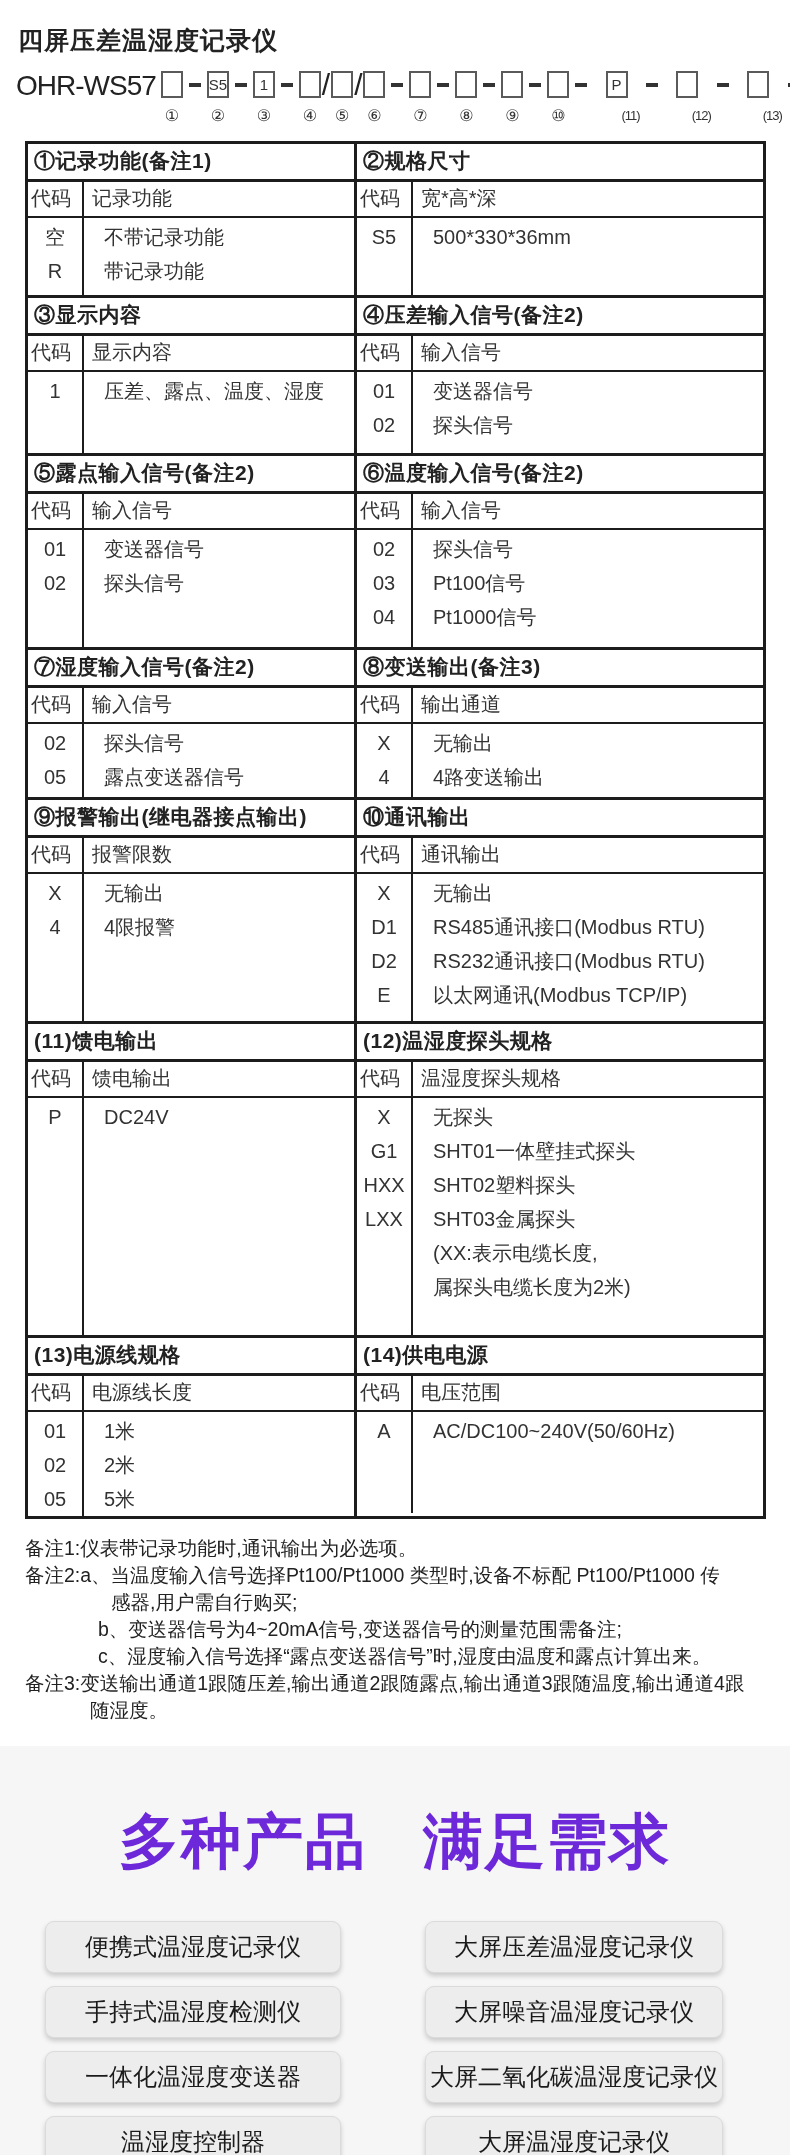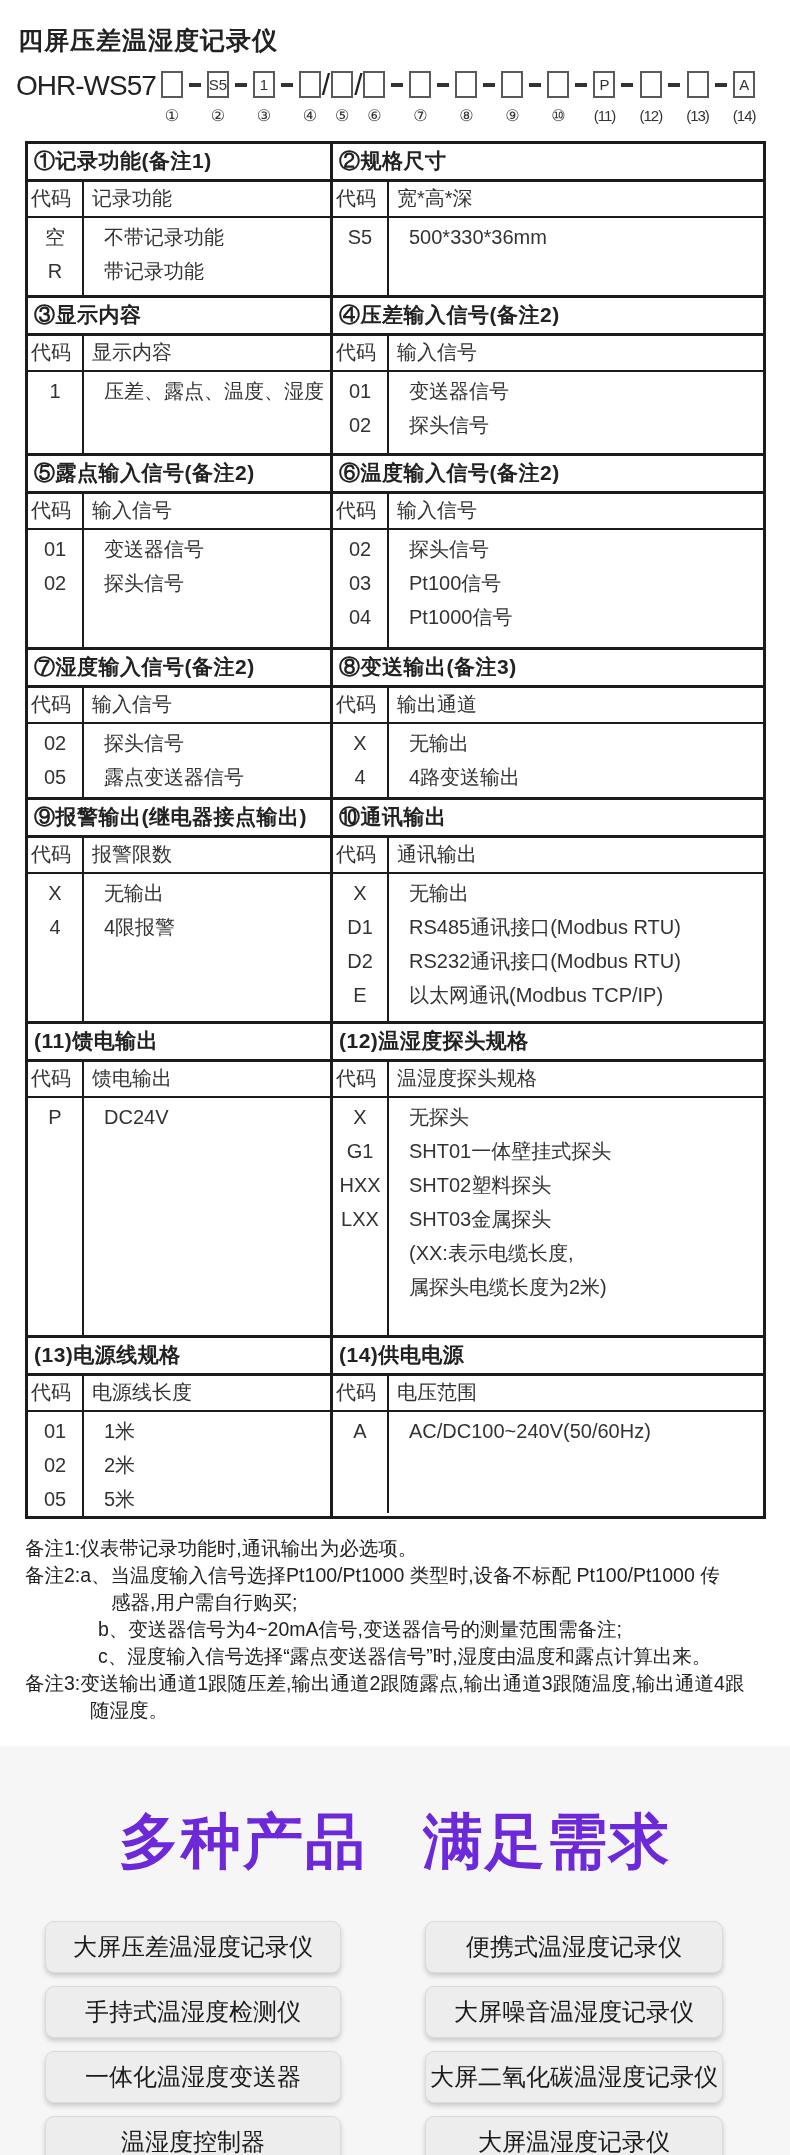--- a/index.html
+++ b/index.html
@@ -10,30 +10,30 @@
   }
   .page-title{margin:24px 0 0 18px;font-size:25px;font-weight:600;color:#222;letter-spacing:1px;}
   
   .model-row{display:flex;align-items:flex-start;margin:14px 0 0 16px;text-align:center;}
   .model-prefix{font-size:28px;line-height:29px;color:#222;letter-spacing:-1px;margin-right:5px;white-space:nowrap;}
   #model-items{display:flex;align-items:flex-start;}
   .m-col{display:flex;flex-direction:column;align-items:center;}
   .mbox{width:22px;height:27px;border:2px solid #5a5a5a;box-sizing:border-box;
         display:flex;align-items:center;justify-content:center;font-size:15px;color:#333;background:#fff;}
   .mnum{margin-top:9px;font-size:16px;color:#333;line-height:18px;white-space:nowrap;}
-  .mnum.paren{font-size:15px;letter-spacing:-1px;}
+  .mnum.paren{font-size:13px;letter-spacing:-1px;margin-left:28px;}
   .m-sep{height:27px;display:flex;align-items:center;margin:0 6px;}
   .m-sep .dash{width:12px;height:4px;background:#333;}
   .m-sep.slash{font-size:30px;color:#222;margin:0 1px;}
   
   .spec-table{margin:16px 24px 0 25px;}
   .trow{display:flex;}
   .trow + .trow{margin-top:-3px;}
   .sec{border:3px solid #1c1c1c;background:#fff;box-sizing:border-box;}
-  .sec.left{width:308px;flex:0 0 auto;}
+  .sec.left{width:332px;flex:0 0 auto;}
   .sec.right{flex:1;margin-left:-3px;}
   .sec-title{font-size:21px;font-weight:700;color:#222;padding:3px 5px 4px 6px;
              border-bottom:3px solid #1c1c1c;letter-spacing:.5px;white-space:nowrap;}
   .sec-head{display:flex;border-bottom:2px solid #1c1c1c;}
   .code-col{width:56px;flex:0 0 auto;border-right:2px solid #1c1c1c;box-sizing:border-box;}
   .val-col{flex:1;}
   .code-col.head{font-size:20px;padding:3px 0 4px 3px;color:#333;white-space:nowrap;}
   .val-col.head{font-size:20px;padding:3px 0 4px 8px;color:#333;white-space:nowrap;}
   .sec-body{display:flex;}
   .sec-body .code-col{text-align:center;font-size:20px;line-height:34px;padding-top:2px;color:#333;}
@@ -426,22 +426,22 @@
     <div class="note-line" style="padding-left: 73px;">c、湿度输入信号选择“露点变送器信号”时,湿度由温度和露点计算出来。</div>
     <div class="note-line" style="padding-left: 0px;">备注3:变送输出通道1跟随压差,输出通道2跟随露点,输出通道3跟随温度,输出通道4跟</div>
     <div class="note-line" style="padding-left: 65px;">随湿度。</div>
   </div>
 
 <div class="bottom">
   <div class="promo-heading">
     <span>多种产品</span><span class="hgap"></span><span>满足需求</span>
   </div>
   <div class="btn-grid" id="btn-grid">
+      <div class="pbtn">便携式温湿度记录仪</div>
       <div class="pbtn">大屏压差温湿度记录仪</div>
-      <div class="pbtn">便携式温湿度记录仪</div>
       <div class="pbtn">手持式温湿度检测仪</div>
       <div class="pbtn">大屏噪音温湿度记录仪</div>
       <div class="pbtn">一体化温湿度变送器</div>
       <div class="pbtn">大屏二氧化碳温湿度记录仪</div>
       <div class="pbtn">温湿度控制器</div>
       <div class="pbtn">大屏温湿度记录仪</div>
     </div>
 </div>
 
 </body></html>

